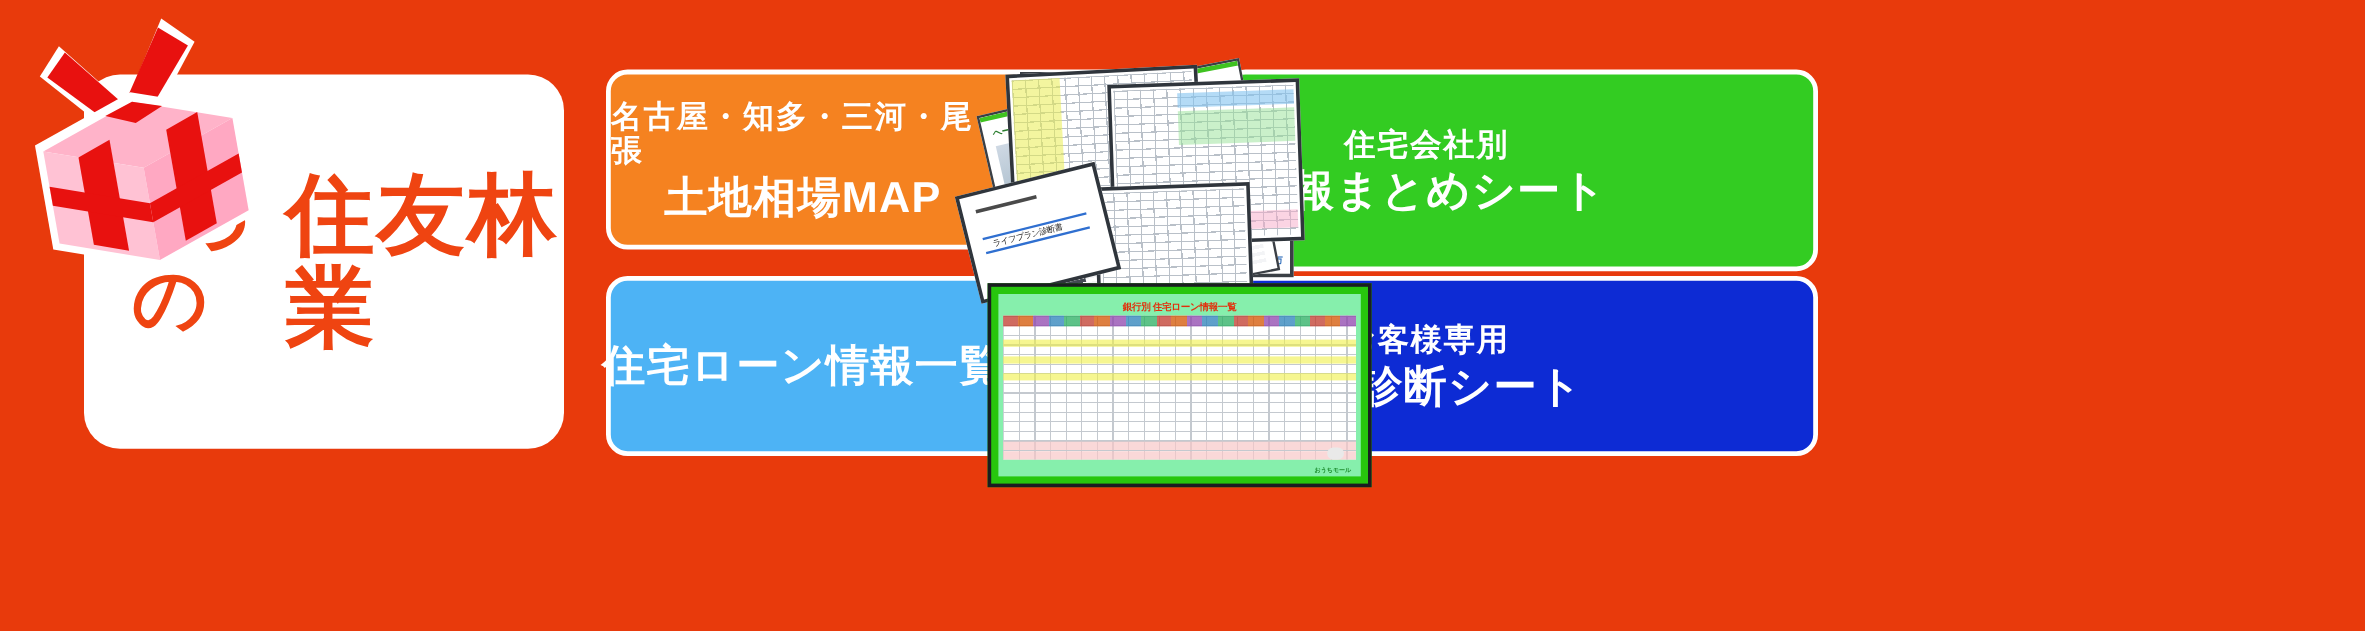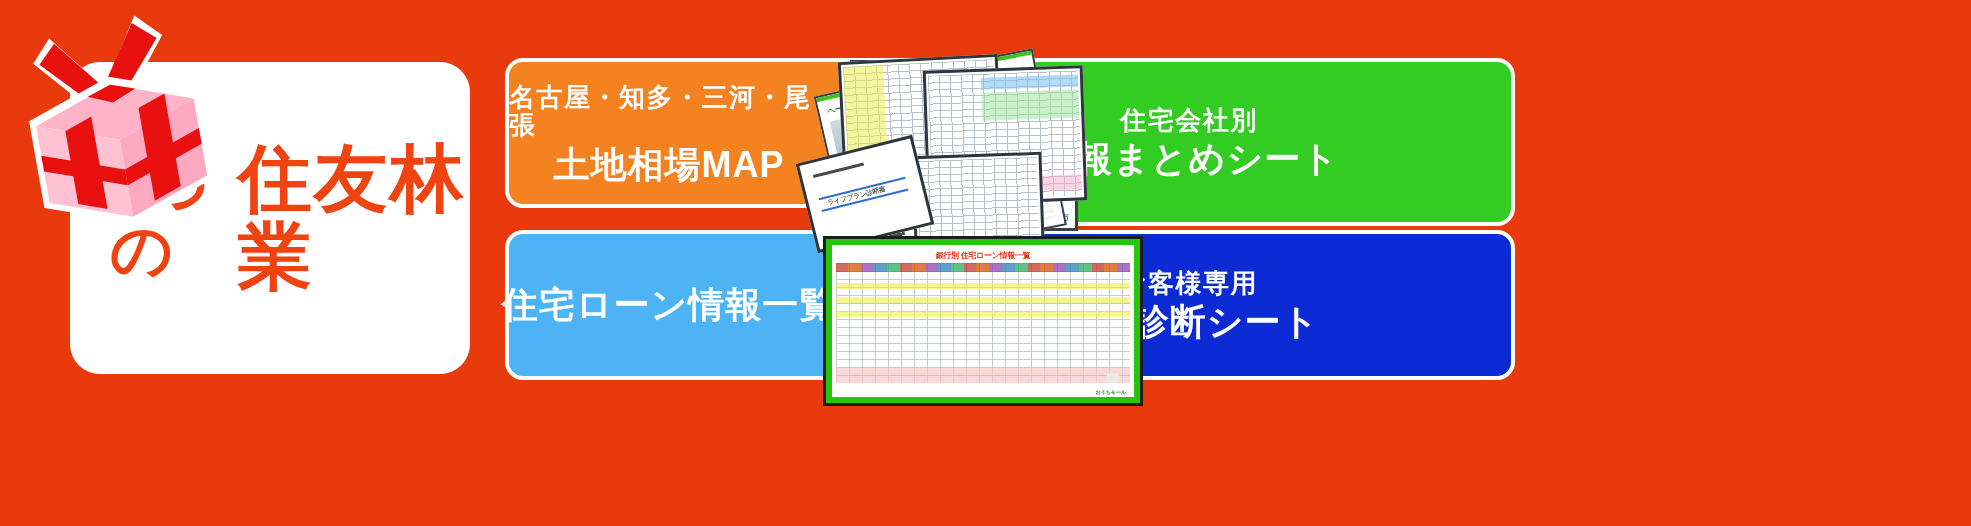--- a/index.html
+++ b/index.html
@@ -98,21 +98,21 @@
   .report{position:absolute;background:#fff;border:3px solid #2f353c;box-sizing:border-box;
           transform:rotate(-14deg);}
   .report .t1{position:absolute;left:10%;top:14%;width:45%;height:3px;background:#4a4a4a;}
   .report .t2{position:absolute;left:10%;top:42%;right:12%;height:2px;background:#2f6fd0;}
   .report .t3{position:absolute;left:10%;top:56%;right:12%;height:2px;background:#2f6fd0;}
   .report .lbl{position:absolute;left:16%;top:44%;font-size:7px;color:#222;letter-spacing:-.5px;}
 
   
   #hhtable{left:318px;top:6px;width:320px;height:170px;}
   .greenframe{position:absolute;inset:0;background:#27c60d;border:3px solid #1a1d21;box-sizing:border-box;padding:6px;}
-  .greenframe .paper{position:absolute;inset:6px;background:#ffffff;overflow:hidden;}
+  .greenframe .paper{position:absolute;inset:6px;background:#86efac;overflow:hidden;}
   .tbl-title{position:absolute;left:0;right:0;top:5px;text-align:center;
     font-size:8px;font-weight:700;color:#e2300c;letter-spacing:-.3px;}
   .tbl-body{position:absolute;left:4px;right:4px;top:18px;bottom:14px;
     background:
       repeating-linear-gradient(to right,#c4c9cf 0 1px,transparent 1px 13px),
       repeating-linear-gradient(to bottom,#c4c9cf 0 1px,transparent 1px 8px),#fff;}
   .tbl-head{position:absolute;left:4px;right:4px;top:18px;height:9px;
     background:repeating-linear-gradient(to right,#c0392b 0 12px,#d35400 12px 25px,#8e44ad 25px 38px,#2980b9 38px 51px,#27ae60 51px 64px);opacity:.75;}
   .tbl-hl{position:absolute;left:4px;right:4px;background:rgba(240,240,70,.6);height:6px;}
   .tbl-pk{position:absolute;left:4px;right:4px;background:rgba(248,200,200,.7);height:7px;}

